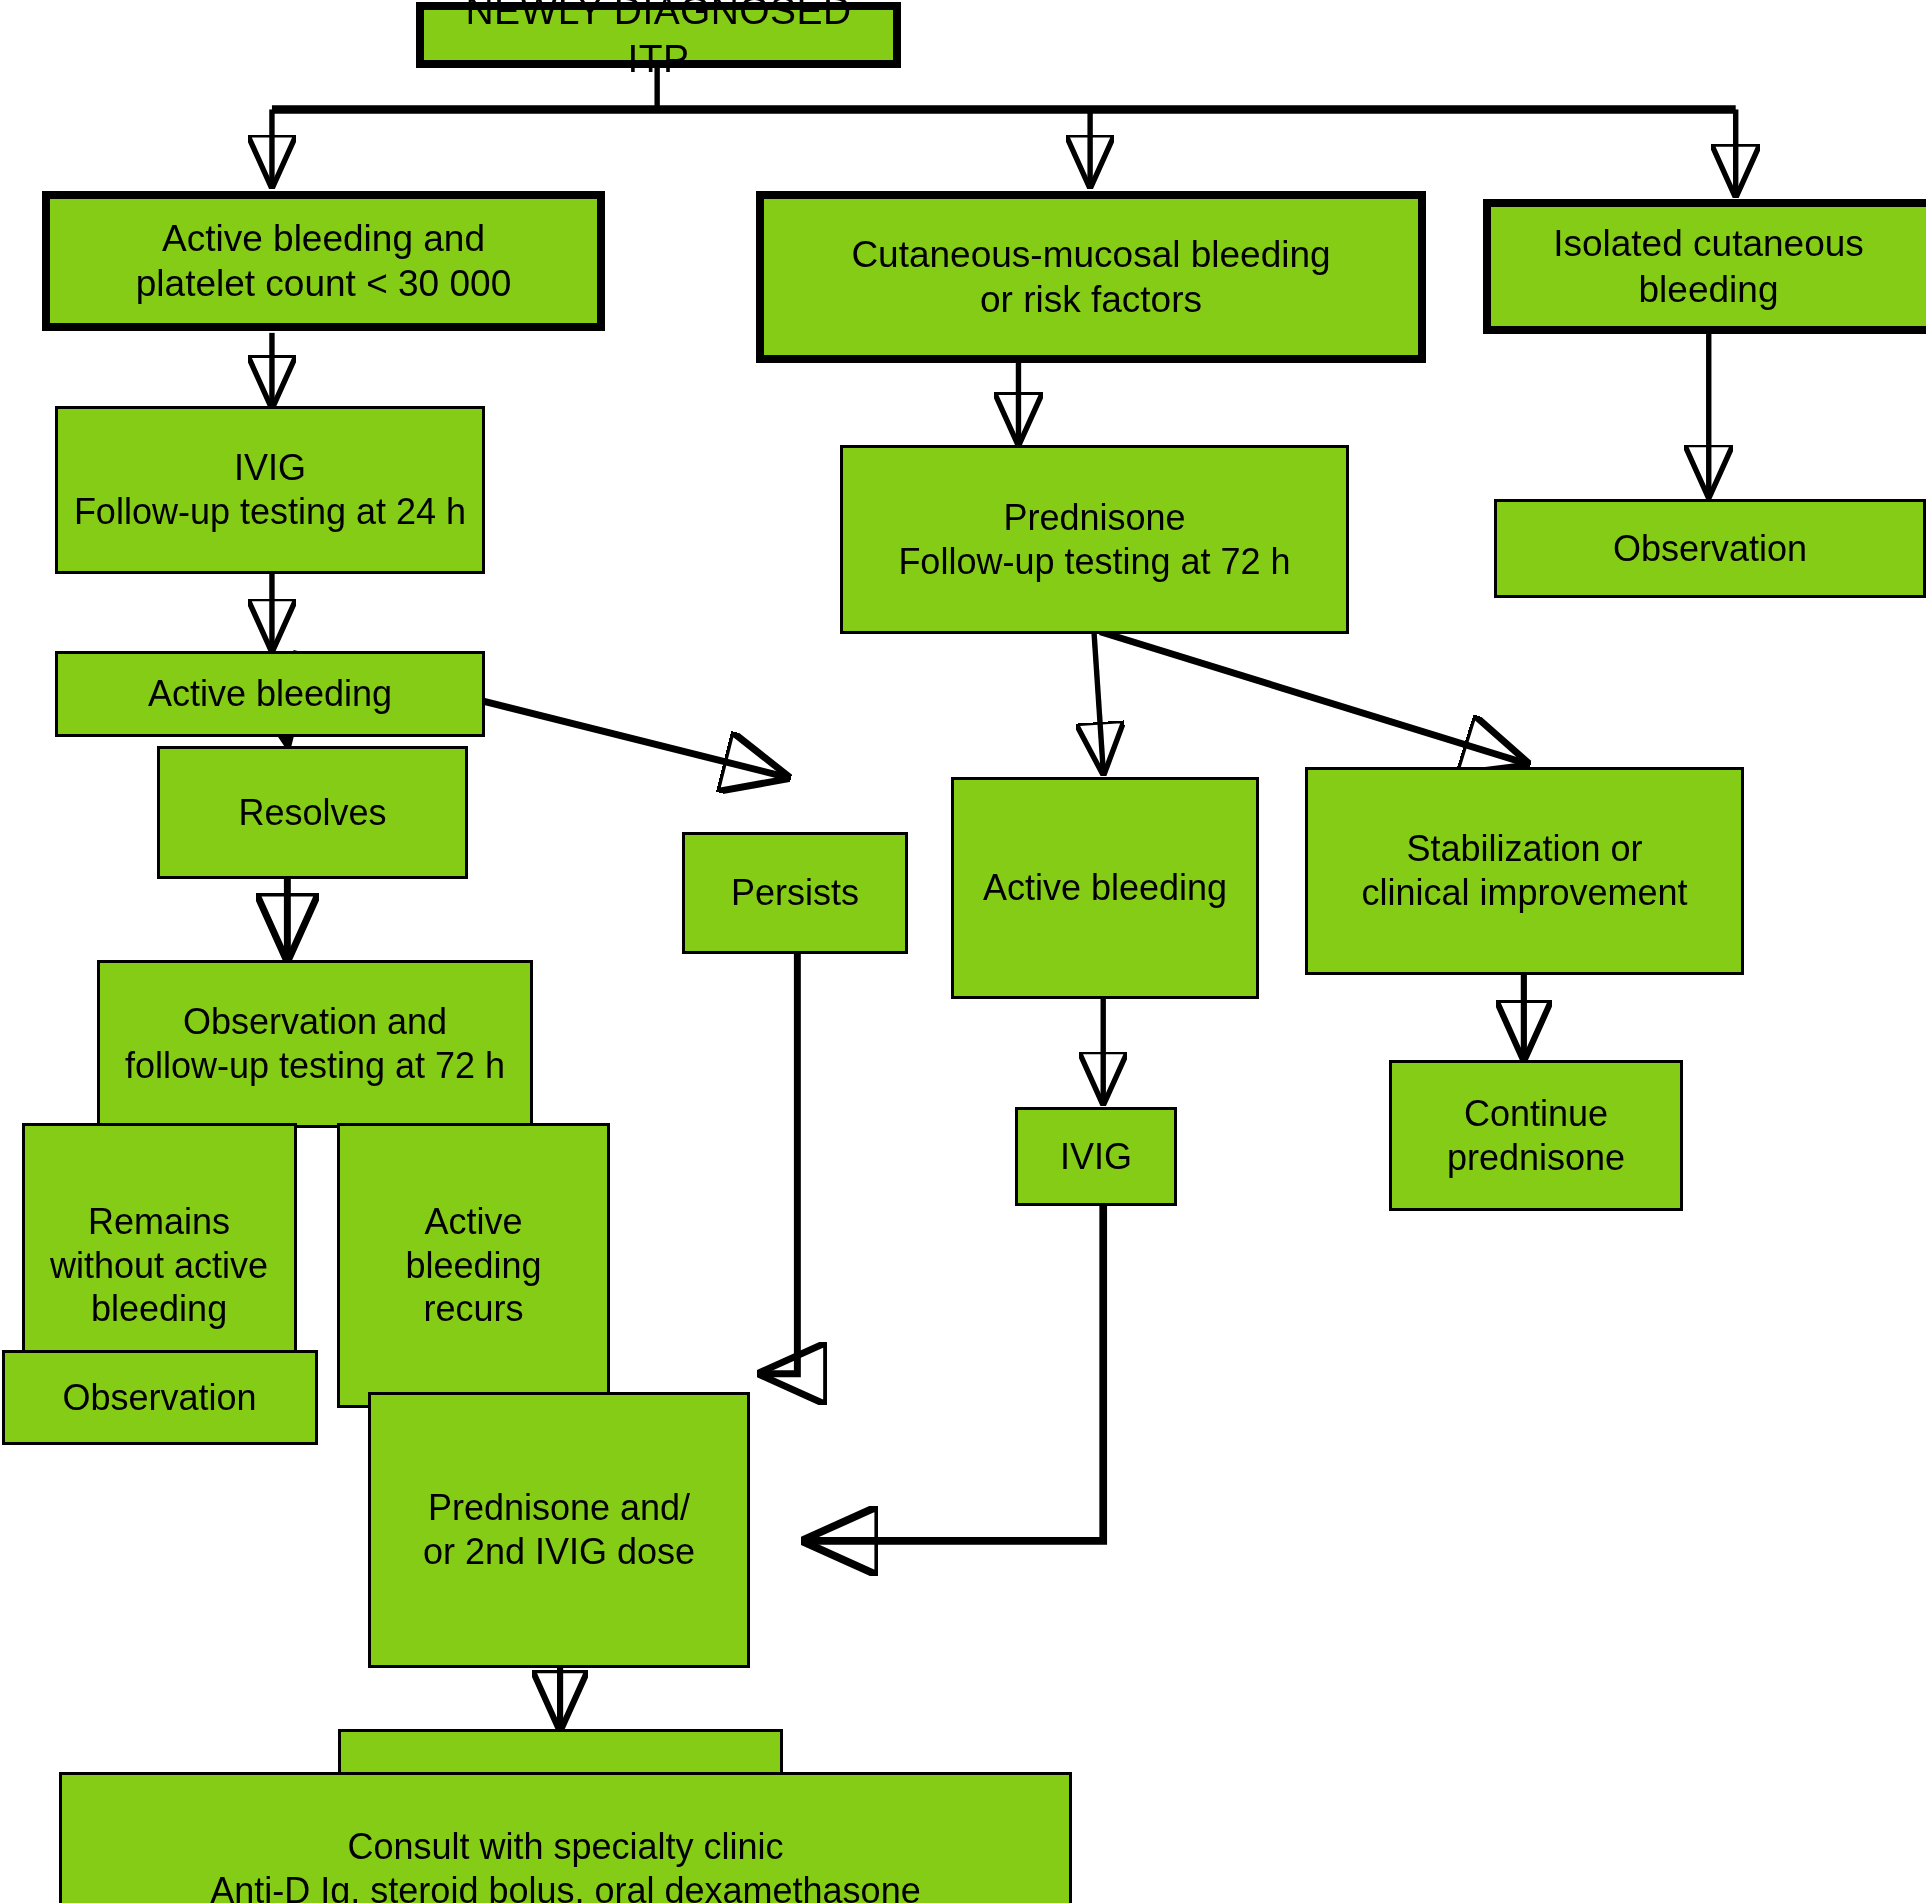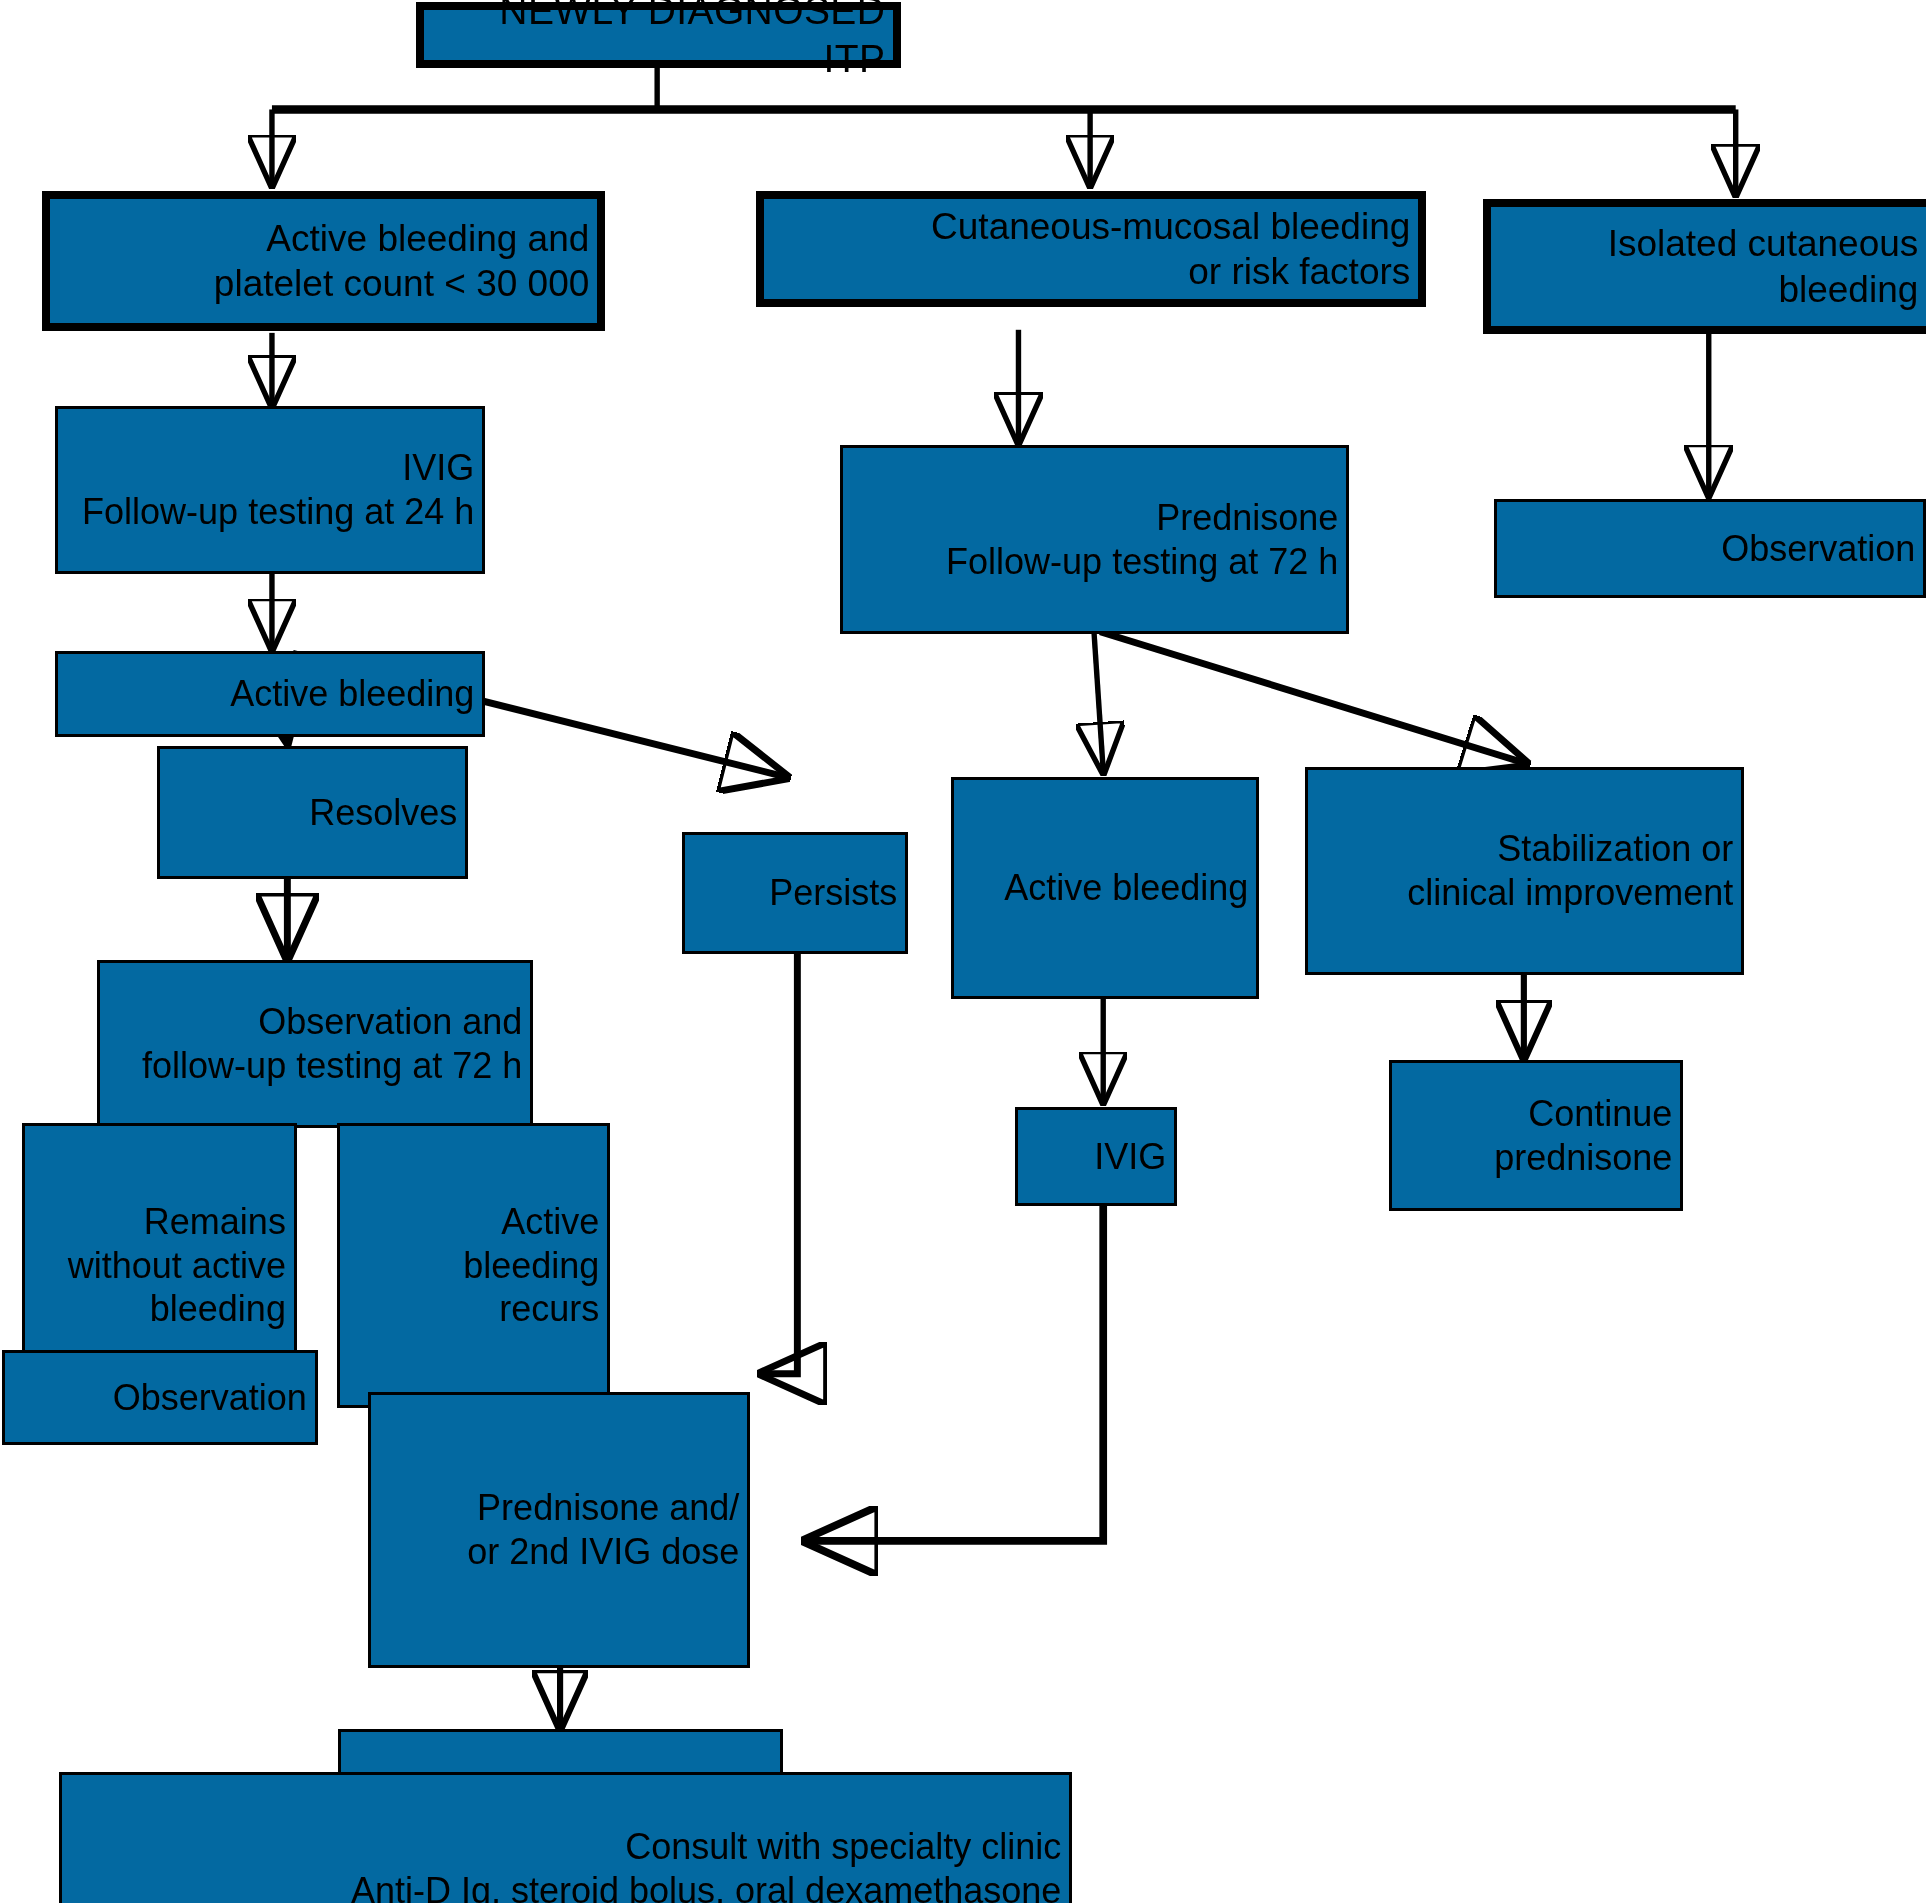--- a/index.html
+++ b/index.html
@@ -12,26 +12,26 @@
     position: relative;
     width: 1926px;
     height: 1903px;
     background: #ffffff;
     overflow: hidden;
     font-family: "Liberation Sans", sans-serif;
   }
   .node {
     position: absolute;
     box-sizing: border-box;
-    background: #0369a1;
+    background: #84cc16;
     border: 3.1px solid #000000;
     display: flex;
     align-items: center;
     justify-content: center;
-    text-align: right;
+    text-align: center;
     color: #000000;
     z-index: 5;
   }
   .node.thick {
     border-width: 8.5px;
   }
   .node .label {
     display: block;
     width: 100%;
     padding: 0 7.7px;
@@ -129,21 +129,21 @@
 
   <div class="node thick fs-root" style="left:416px; top:1.5px; width:485px; height:66px;">
     <span class="label">NEWLY DIAGNOSED ITP</span>
   </div>
 
   <div class="node thick fs-big" style="left:42px; top:191px; width:563px; height:140px;">
     <span class="label">Active bleeding and
 platelet count &lt; 30 000</span>
   </div>
 
-  <div class="node thick fs-big" style="left:756px; top:191px; width:670px; height:116px;">
+  <div class="node thick fs-big" style="left:756px; top:191px; width:670px; height:172px;">
     <span class="label">Cutaneous-mucosal bleeding
 or risk factors</span>
   </div>
 
   <div class="node thick fs-big" style="left:1483px; top:199px; width:451px; height:135px;">
     <span class="label">Isolated cutaneous
 bleeding</span>
   </div>
 
   <div class="node fs-med" style="left:55px; top:406px; width:430px; height:168px;">

